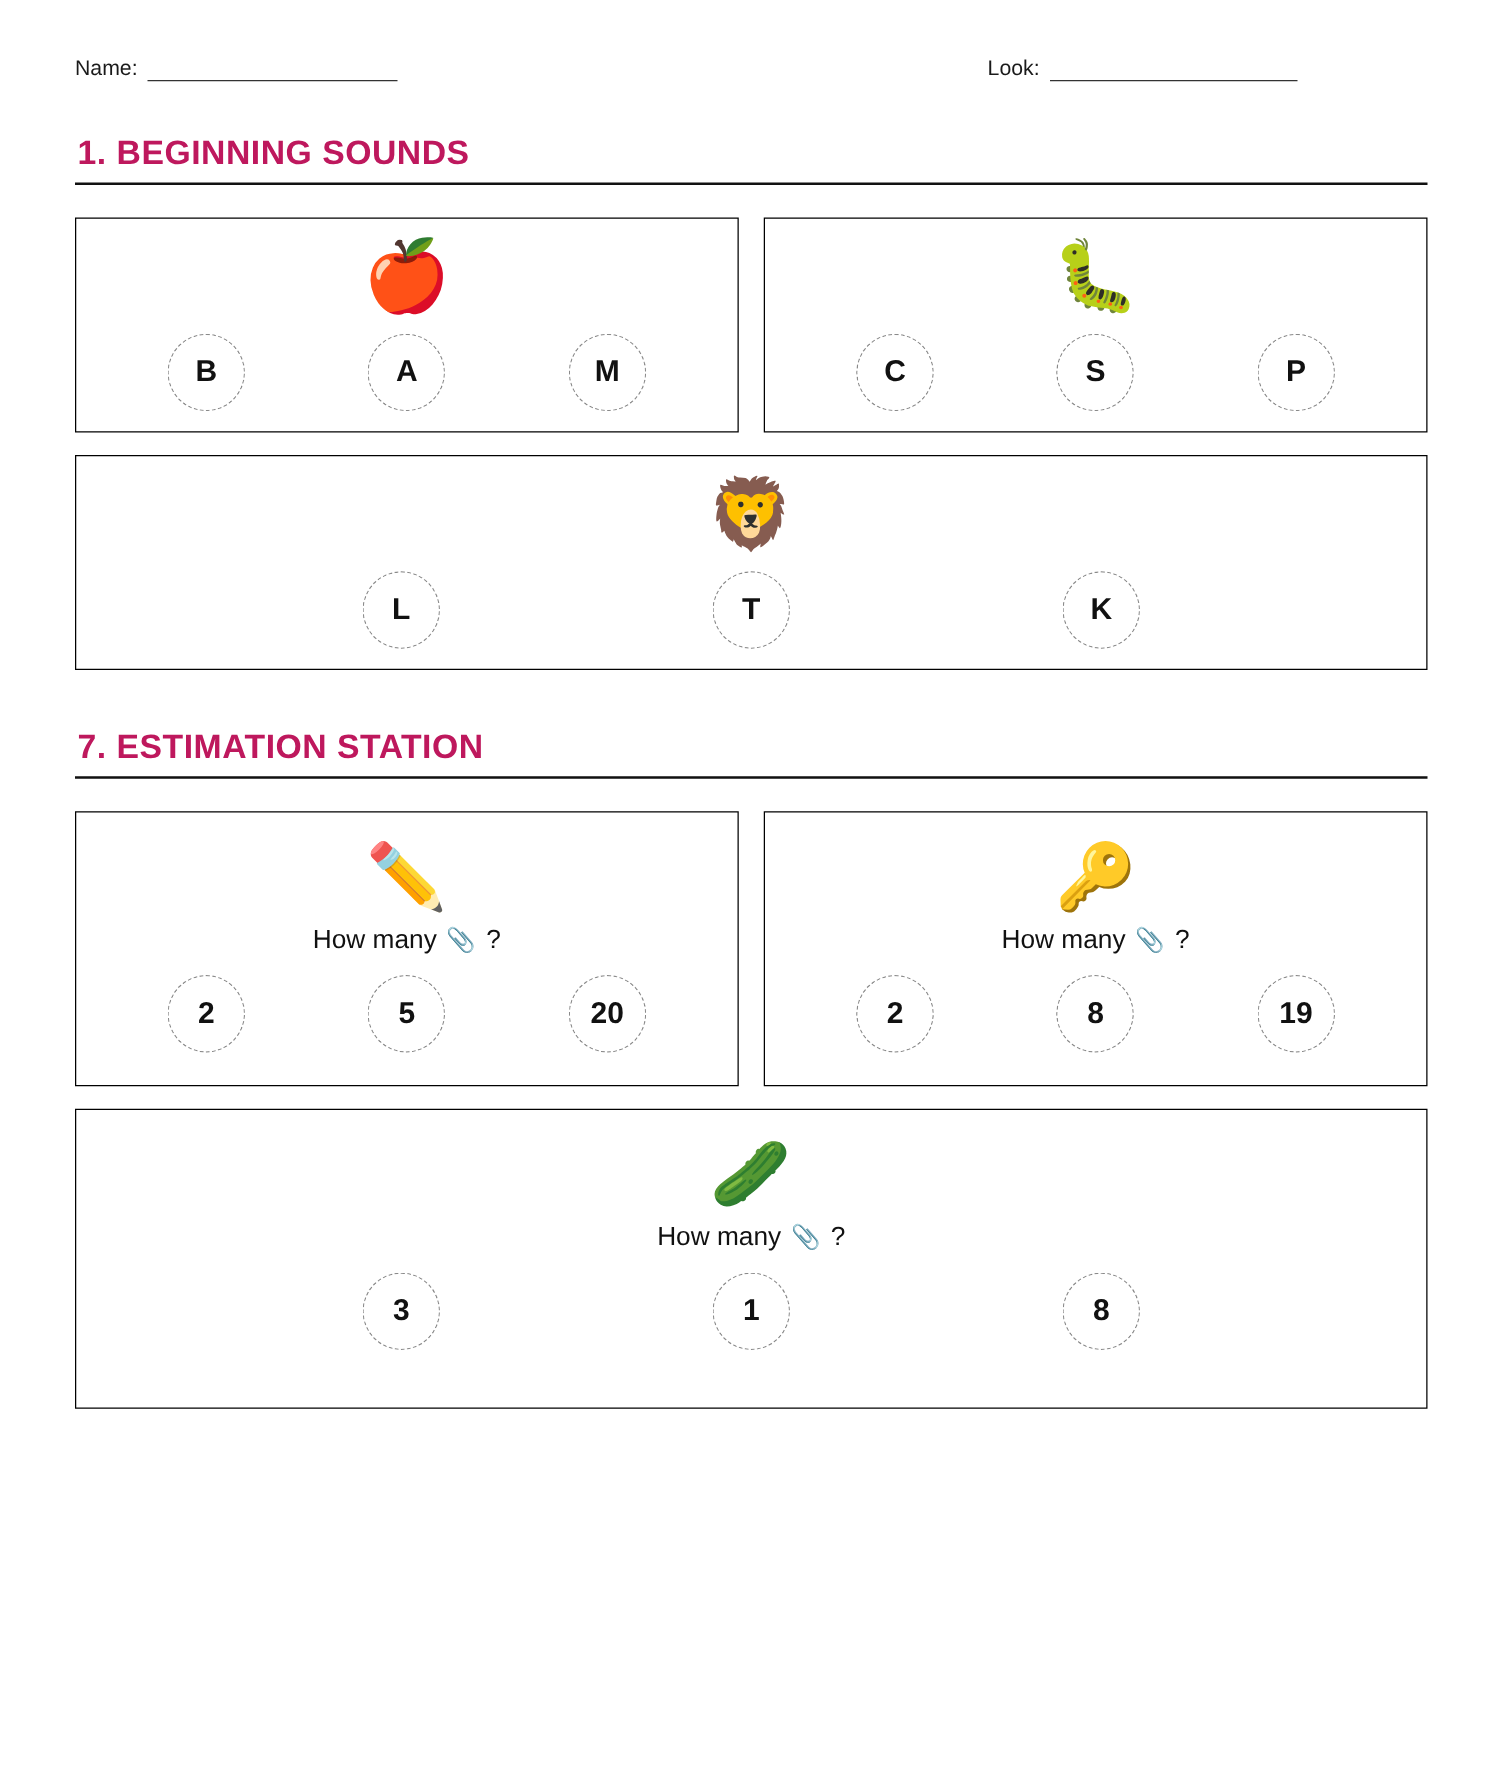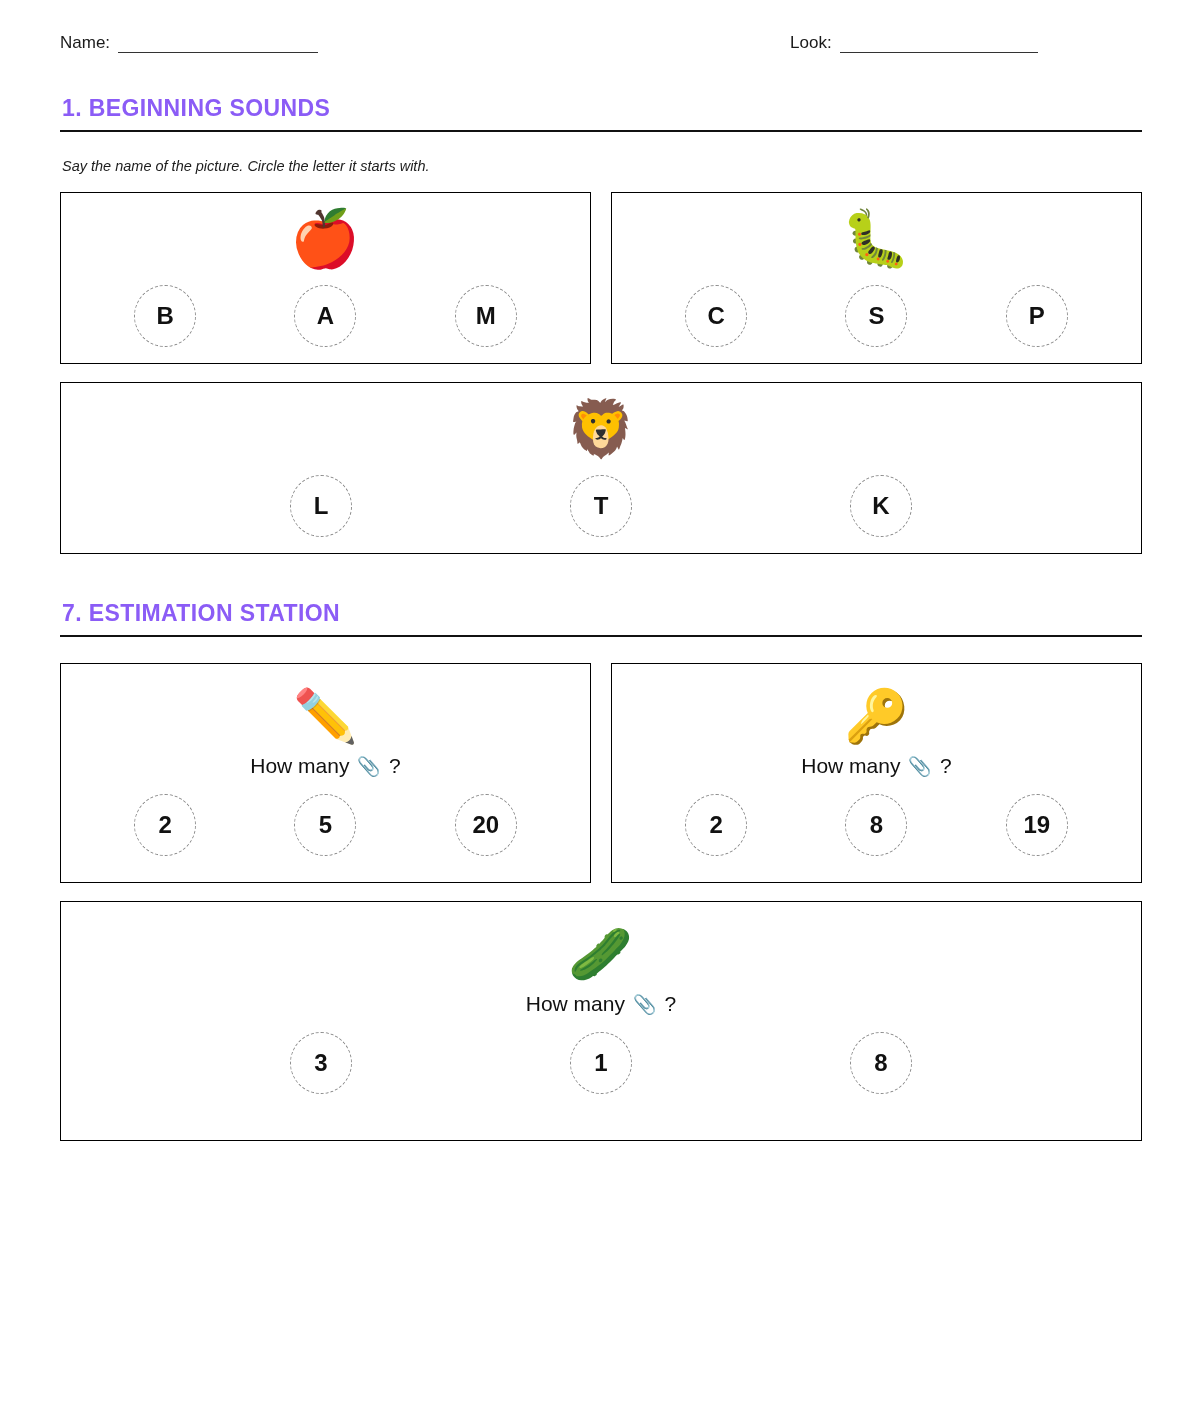--- a/index.html
+++ b/index.html
@@ -11,21 +11,21 @@
     width: 1202px;
     min-height: 1414px;
     font-family: "Liberation Sans", sans-serif;
     color: #111111;
     -webkit-font-smoothing: antialiased;
   }
   .page {
     width: 1202px;
     min-height: 1414px;
     box-sizing: border-box;
-    padding: 34px 60px 20px 60px;
+    padding: 46px 60px 20px 60px;
     position: relative;
   }
 
   
   .namedate {
     display: flex;
     align-items: flex-end;
     margin-bottom: 42px;
   }
   .nd-group {
@@ -47,24 +47,24 @@
     border-bottom: 1.3px solid #333;
     margin-left: 8px;
     height: 14px;
   }
   .nd-group.date .nd-line {
     width: 198px;
   }
 
   
   .section-title {
-    font-size: 23px;
+    font-size: 27px;
     font-weight: bold;
     letter-spacing: 0.4px;
-    color: #8b5cf6;
+    color: #be185d;
     margin: 0 0 8px 2px;
   }
   .section-rule {
     border: 0;
     border-top: 2.6px solid #111;
     margin: 0 0 26px 0;
   }
   .instructions {
     font-size: 14.5px;
     font-style: italic;
@@ -99,21 +99,21 @@
   }
   .card .emoji.small {
     font-size: 52px;
   }
 
   .prompt {
     font-size: 21px;
     color: #111;
     margin-bottom: 16px;
     display: flex;
-    align-items: flex-end;
+    align-items: flex-start;
     gap: 8px;
   }
   .prompt .clip {
     font-size: 19px;
   }
 
   
   .options {
     display: flex;
     justify-content: space-around;
@@ -167,21 +167,20 @@
     </div>
     <div class="nd-group date">
       <span class="nd-label">Look:</span>
       <span class="nd-line"></span>
     </div>
   </div>
 
   <div class="section-block">
     <div class="section-title">1. BEGINNING SOUNDS</div>
     <hr class="section-rule">
-    <div class="instructions">Say the name of the picture. Circle the letter it starts with.</div>
 
     <div class="row">
 
       <div class="card">
         <div class="emoji">🍎</div>
         <div class="options">
           <div class="bubble">B</div>
           <div class="bubble">A</div>
           <div class="bubble">M</div>
         </div>

